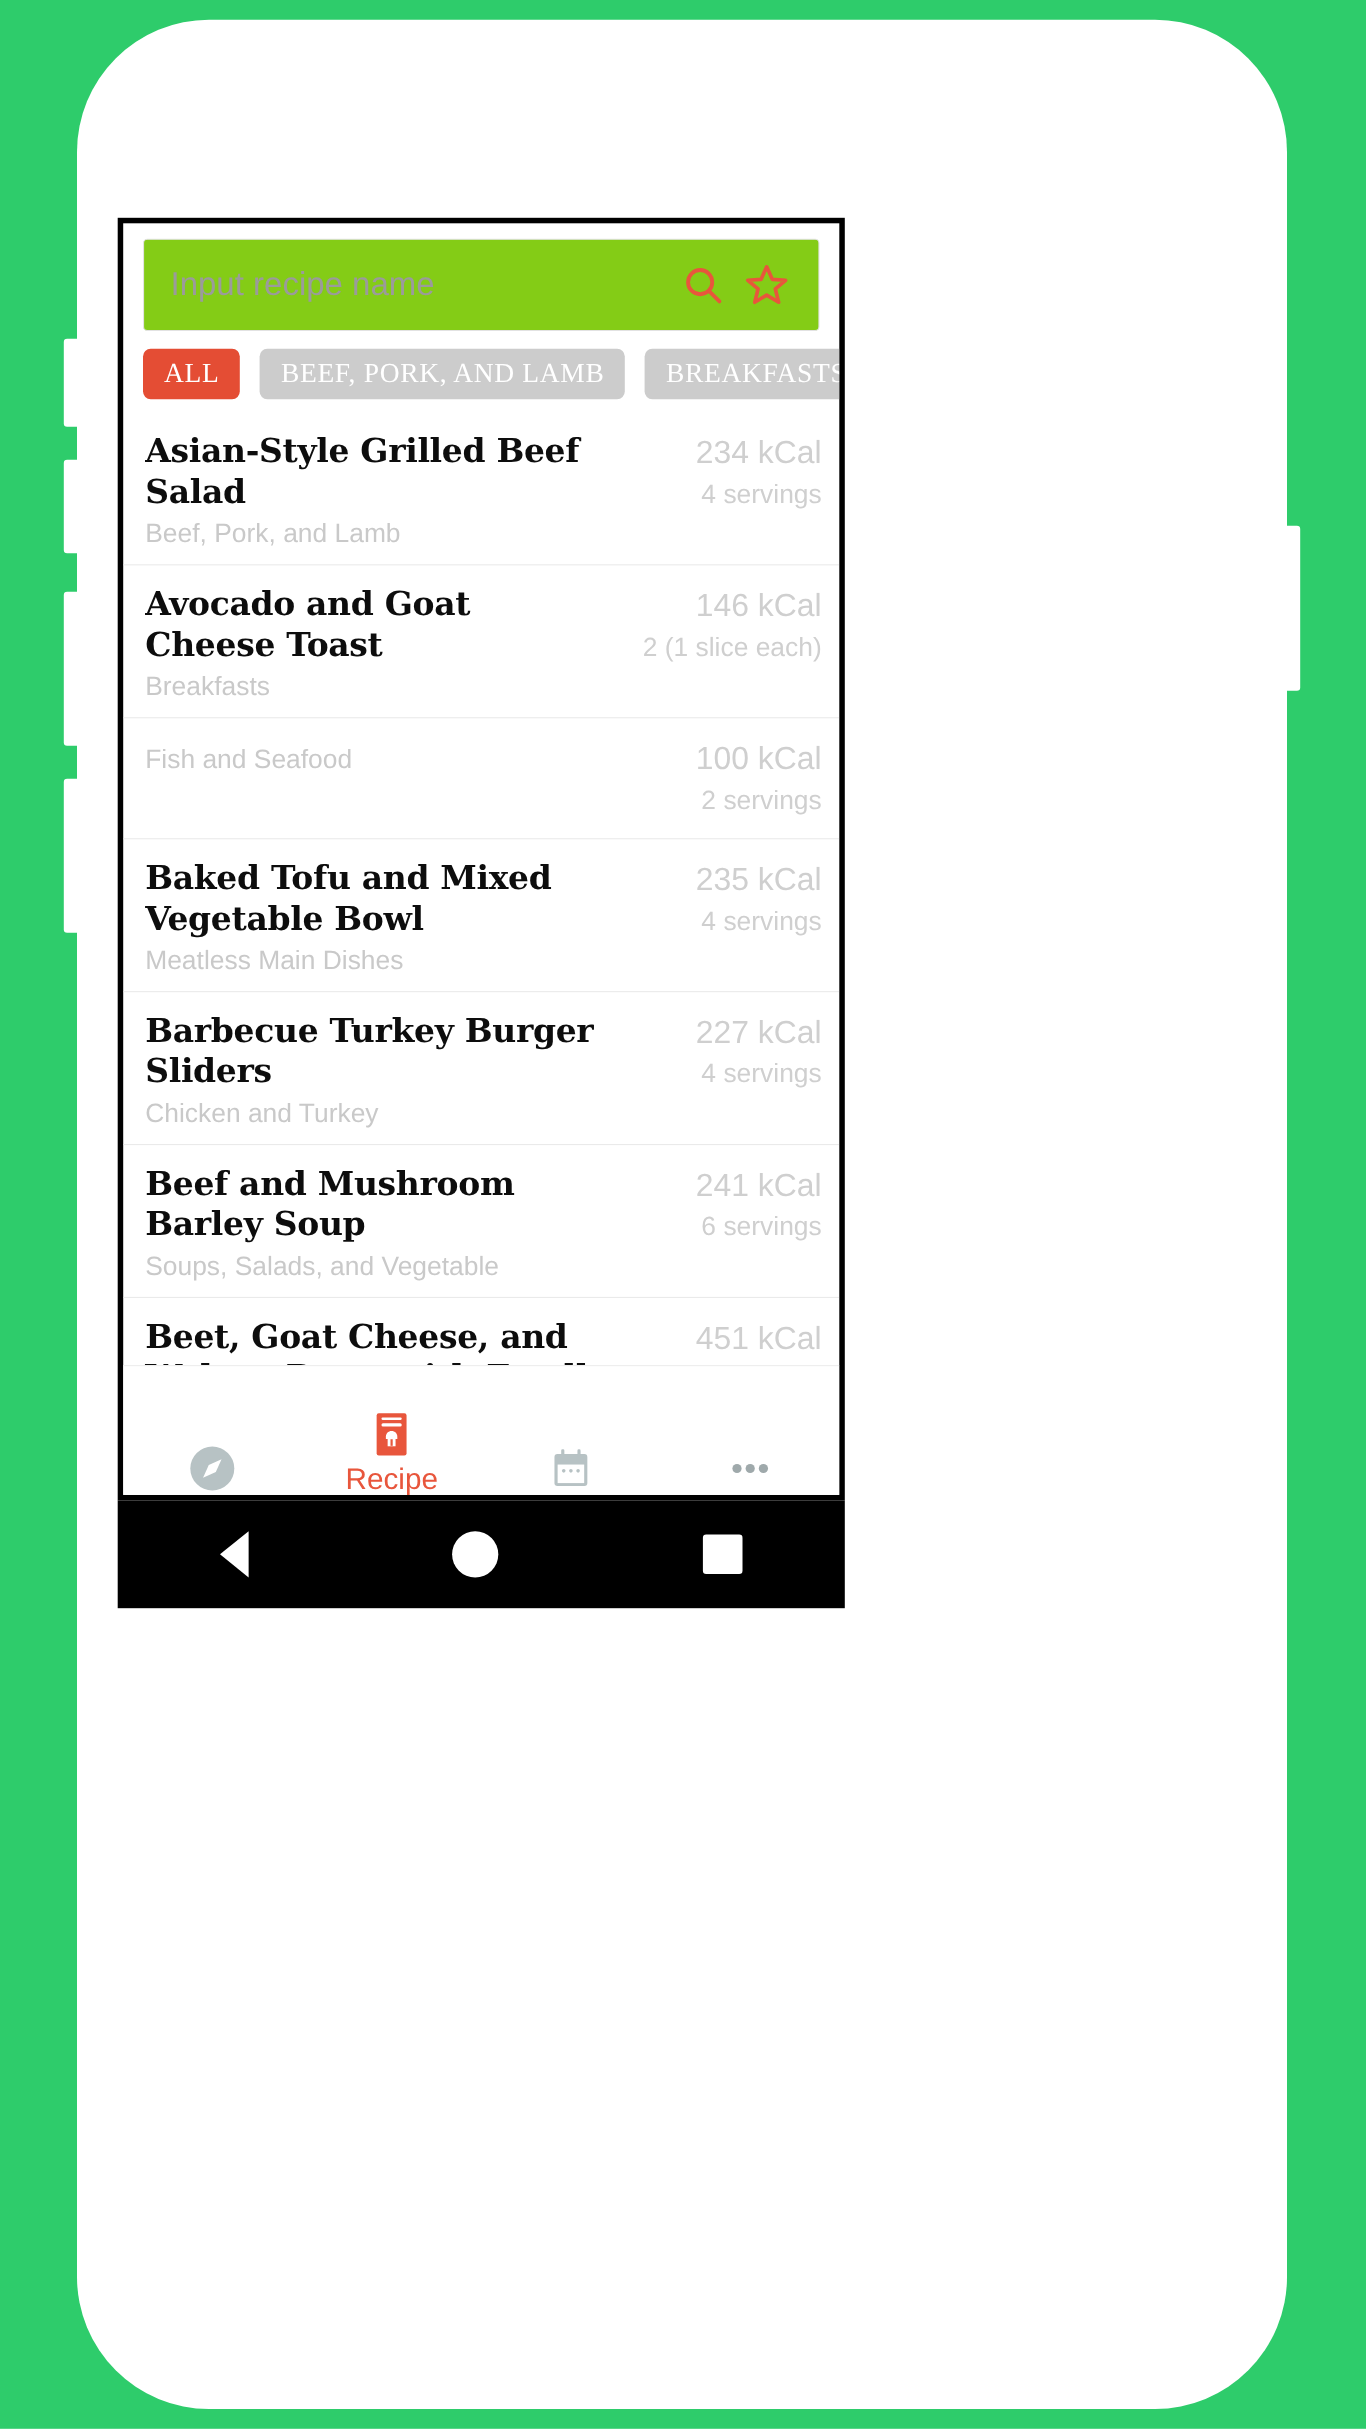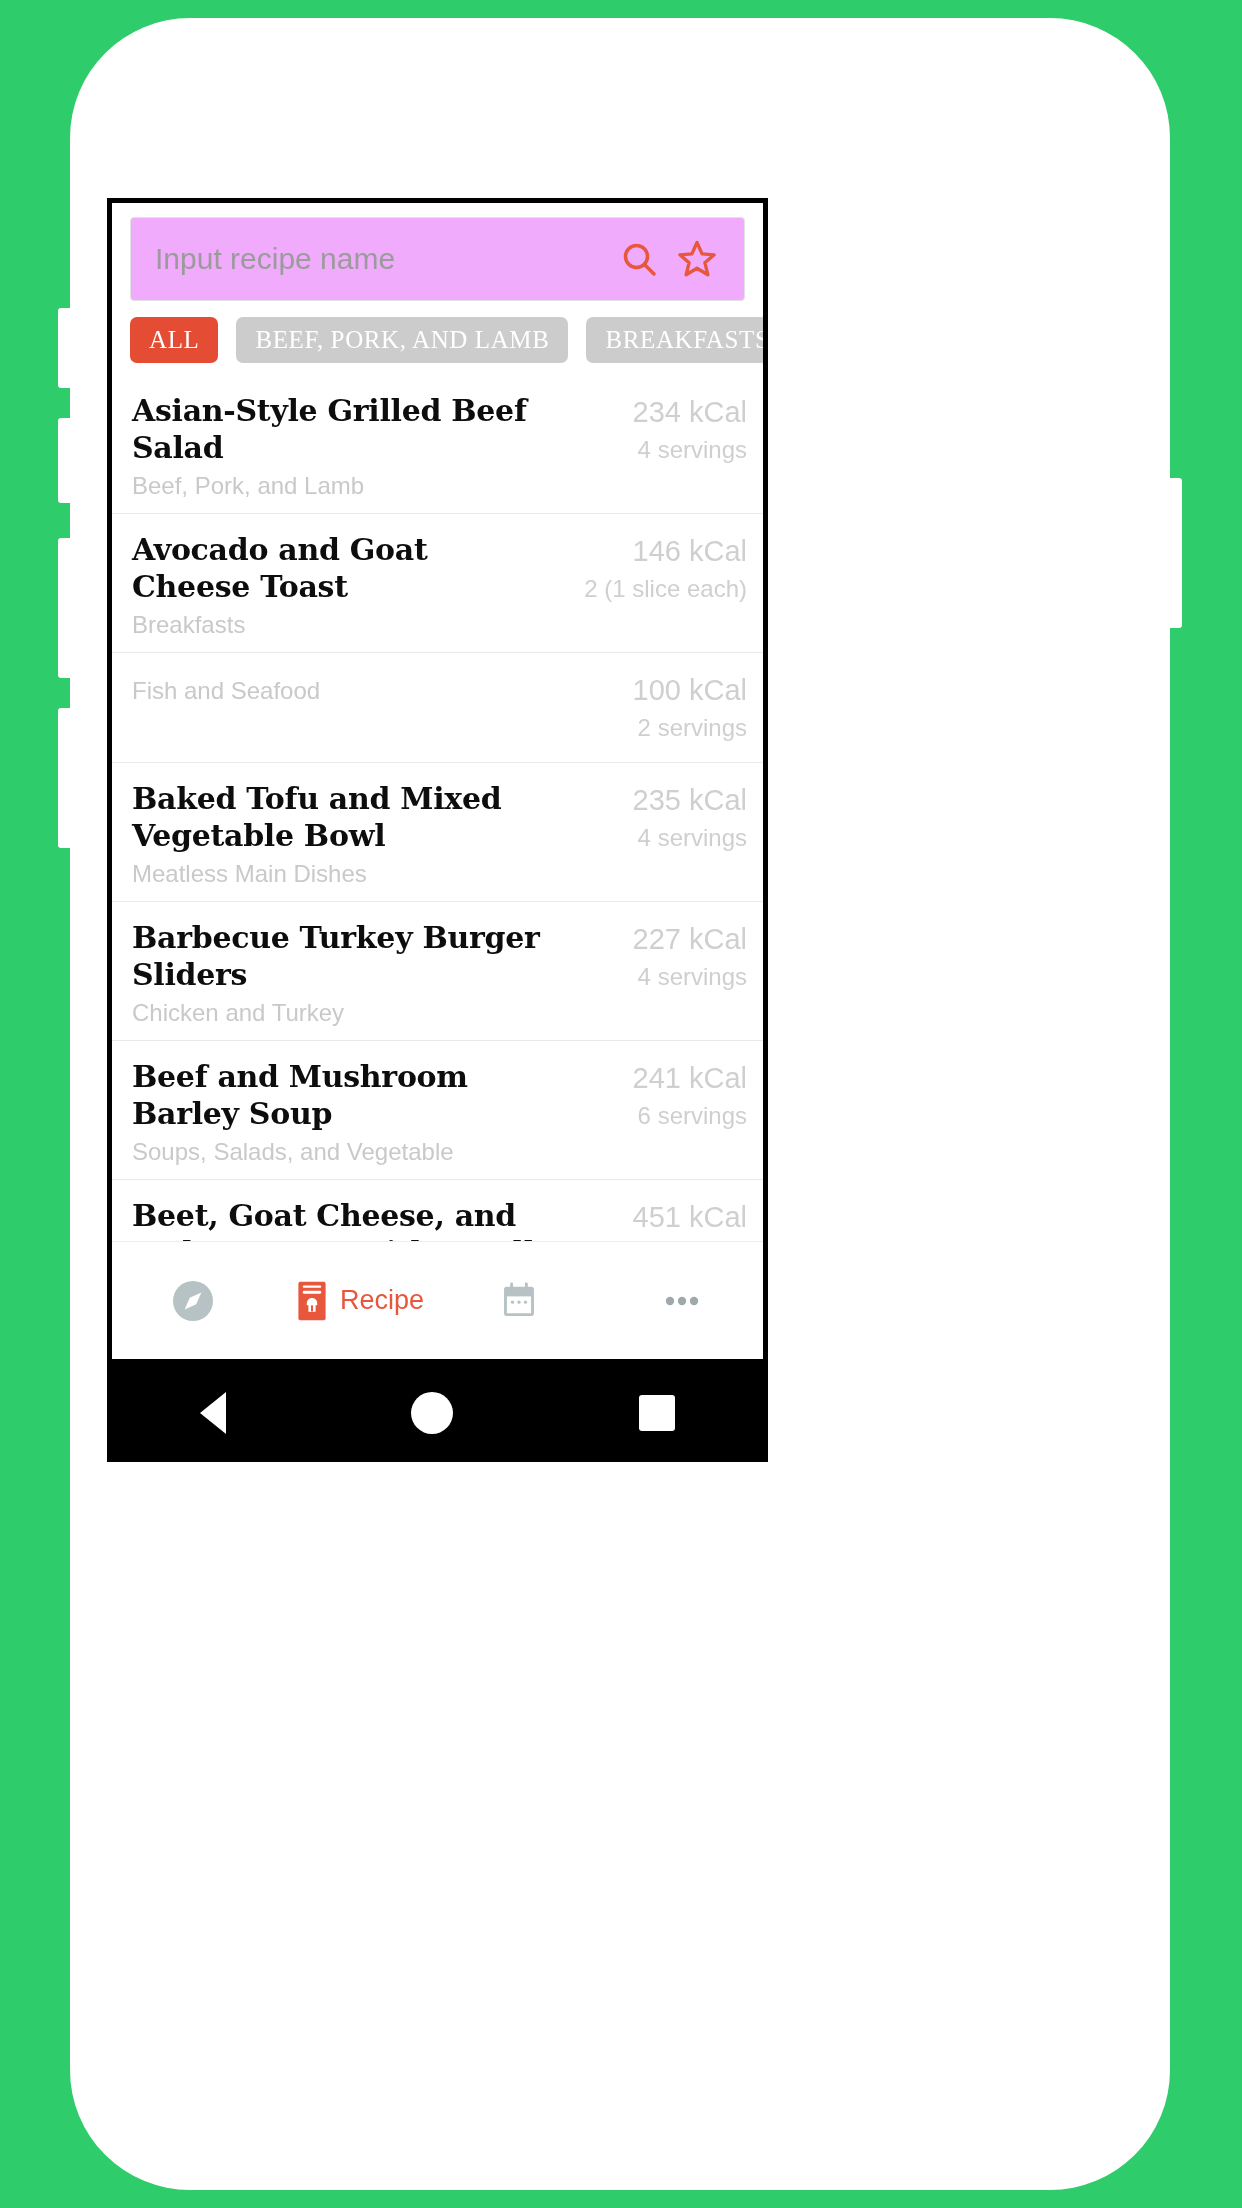--- a/index.html
+++ b/index.html
@@ -66,21 +66,21 @@
 
   
   .search-wrap {
     padding: 14px 18px 8px 18px;
     flex: 0 0 auto;
   }
   .search-box {
     height: 84px;
     border: 1px solid #E2E2E2;
     border-radius: 4px;
-    background: #f0abfc;
+    background: #84cc16;
     display: flex;
     align-items: center;
     padding: 0 18px 0 24px;
   }
   .search-input {
     flex: 1;
     border: none;
     outline: none;
     font-family: "Liberation Sans", sans-serif;
     font-size: 30px;
@@ -183,23 +183,23 @@
     height: 118px;
     border-top: 1px solid #EDEDED;
     display: flex;
     align-items: center;
     background: #FFFFFF;
   }
   .tab {
     flex: 1 1 0;
     height: 100%;
     display: flex;
-    flex-direction: row;
-    align-items: center;
-    justify-content: center;
+    flex-direction: column;
+    align-items: center;
+    justify-content: flex-end;
     gap: 4px;
   }
   .tab-label {
     font-family: "Liberation Sans", sans-serif;
     font-size: 27px;
     color: #E8563C;
     line-height: 1;
   }
   .tab-icon { display: flex; align-items: center; justify-content: center; }
 

